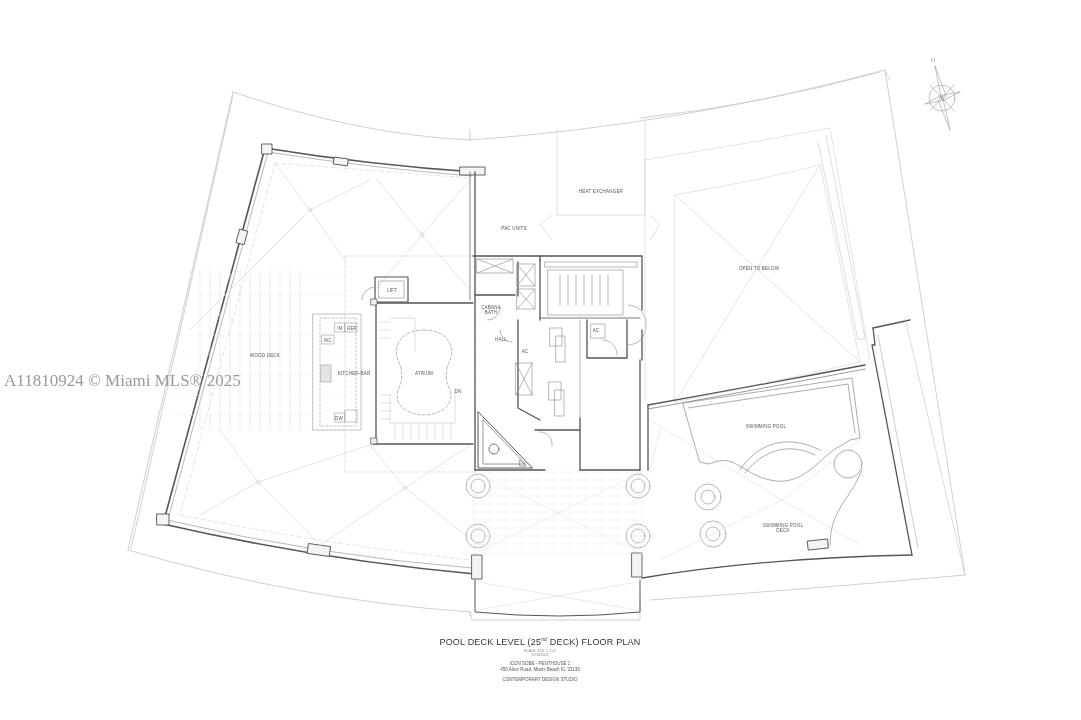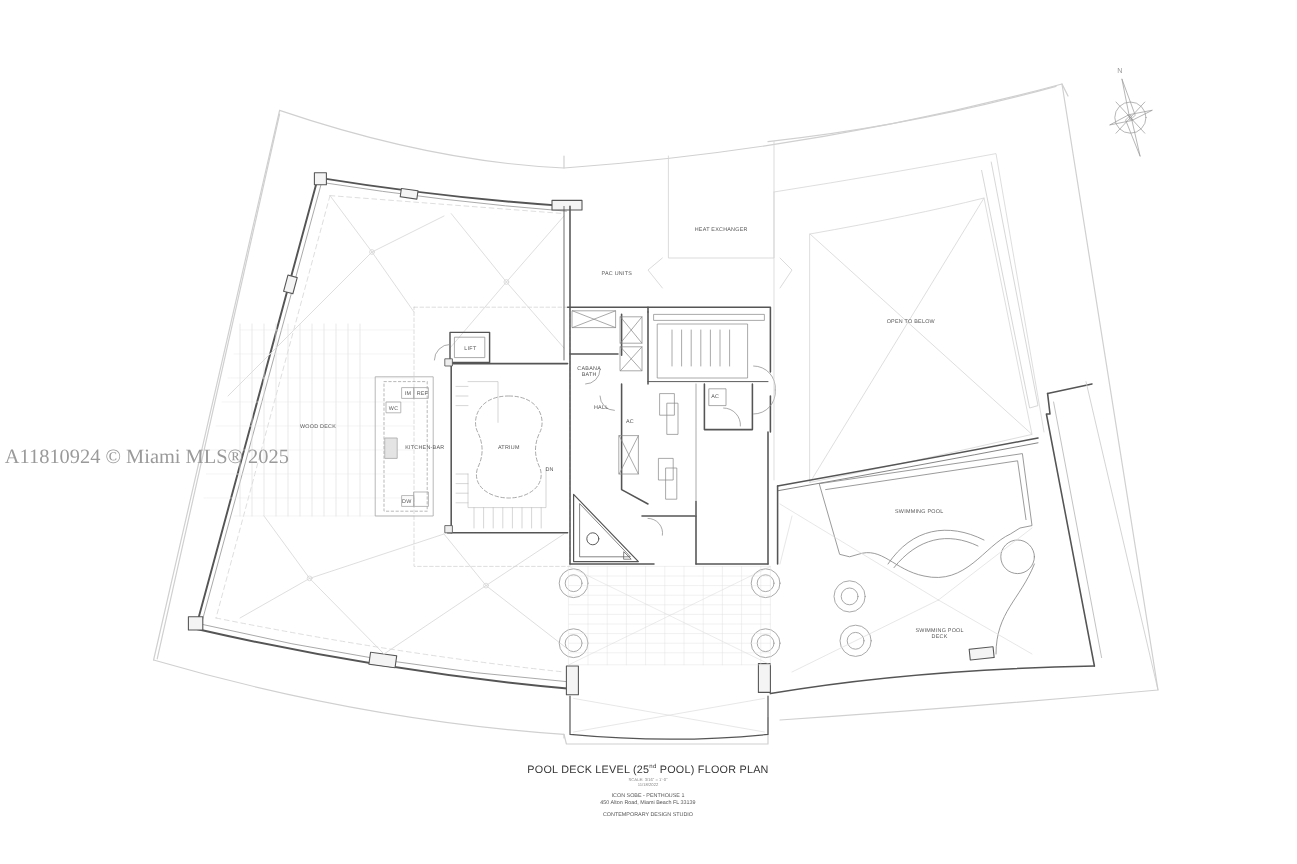--- a/index.html
+++ b/index.html
@@ -333,21 +333,21 @@
 <div class="room-label" style="left:759px;top:268px">OPEN TO BELOW</div>
 <div class="room-label" style="left:766px;top:426px">SWIMMING POOL</div>
 <div class="room-label" style="left:783px;top:525px">SWIMMING POOL</div>
 <div class="room-label" style="left:783px;top:530px">DECK</div>
 
 <div class="compass-n">N</div>
 
 <div class="watermark">A11810924 © Miami MLS® 2025</div>
 
 <div class="title-block">
-  <div class="t1"><span>POOL DECK LEVEL (25</span><sup>nd</sup><span> POOL) FLOOR PLAN</span></div>
+  <div class="t1"><span>POOL DECK LEVEL (25</span><sup>nd</sup><span> DECK) FLOOR PLAN</span></div>
   <div class="scale">
     <div>SCALE: 3/16" = 1'-0"</div>
     <div>11/18/2022</div>
   </div>
   <div class="proj">
     <div>ICON SOBE - PENTHOUSE 1</div>
     <div>450 Alton Road, Miami Beach FL 33139</div>
   </div>
   <div class="studio">CONTEMPORARY DESIGN STUDIO</div>
 </div>

